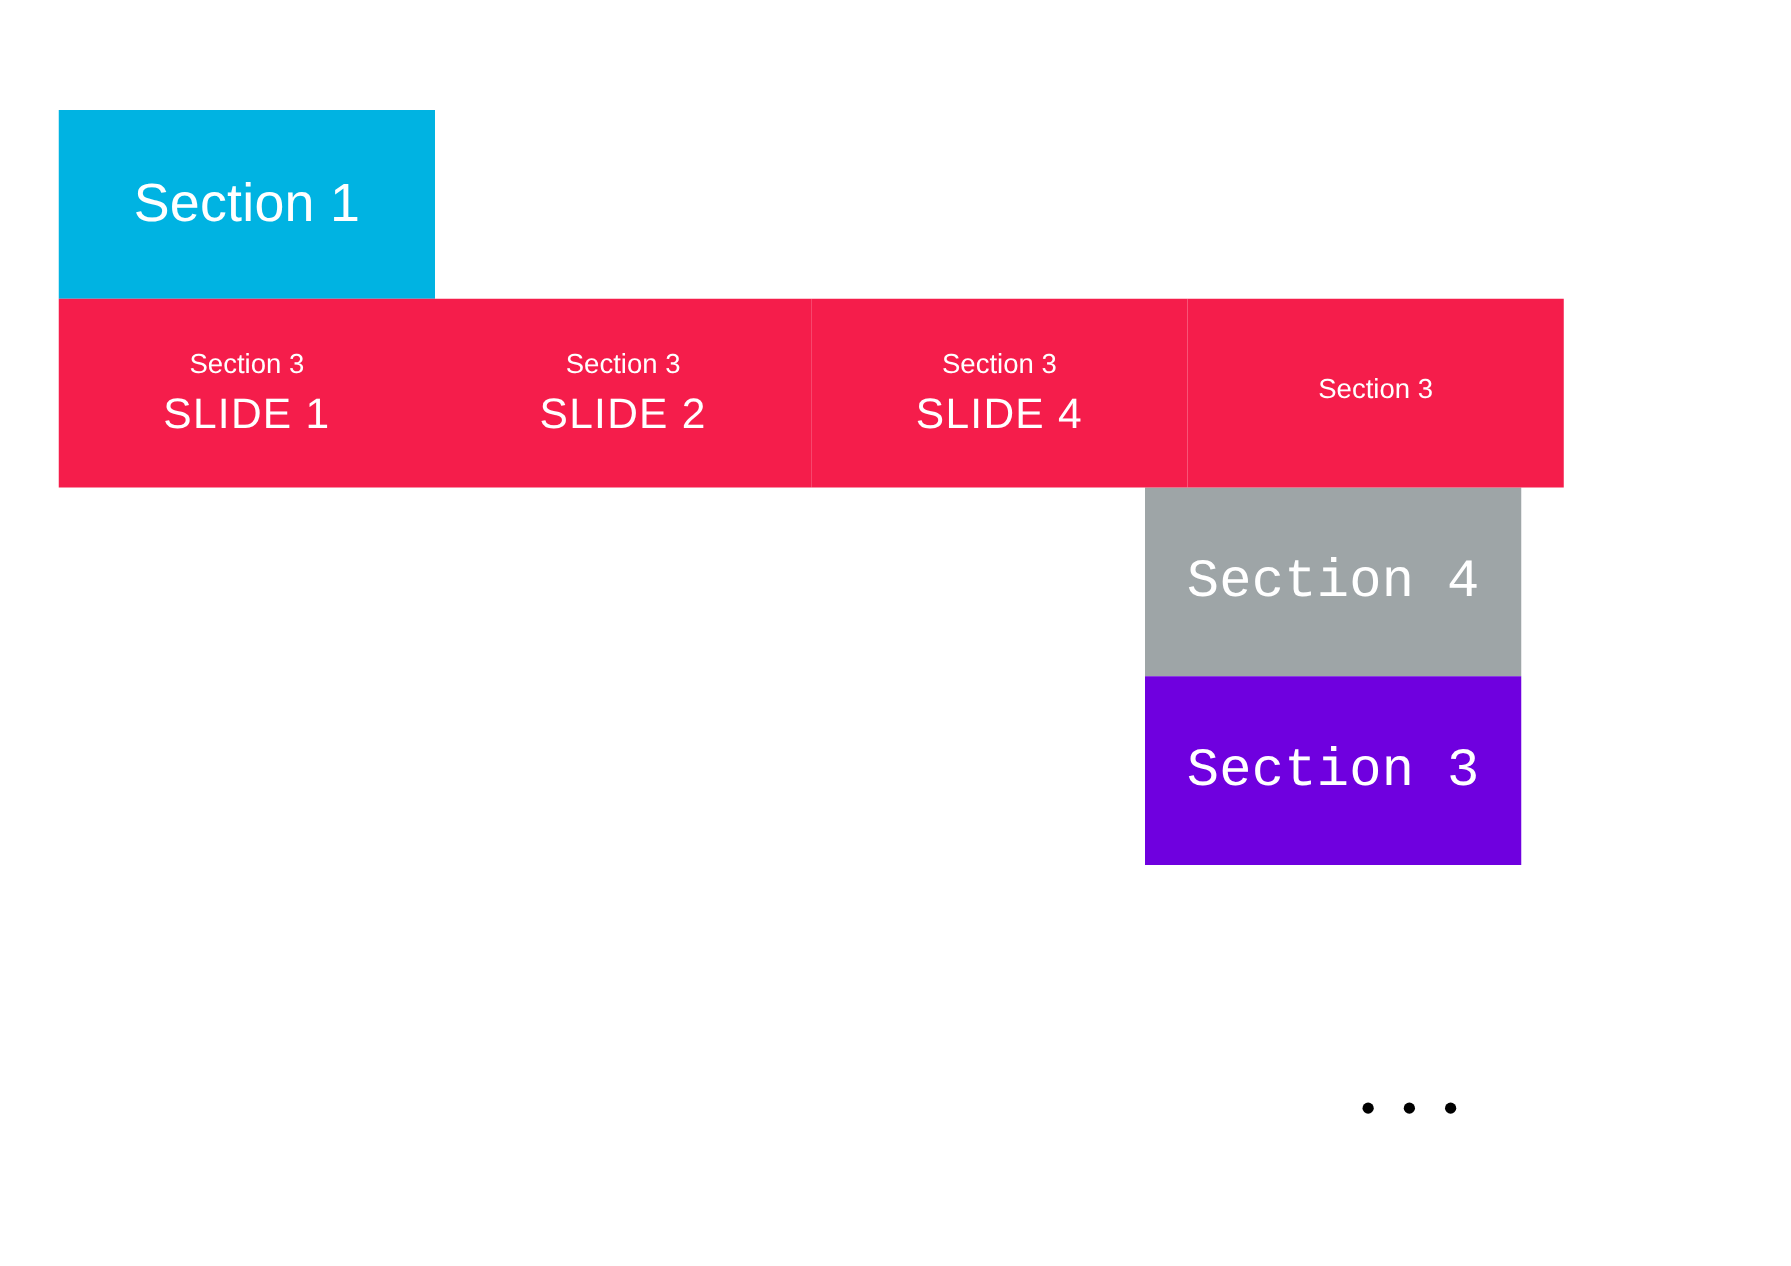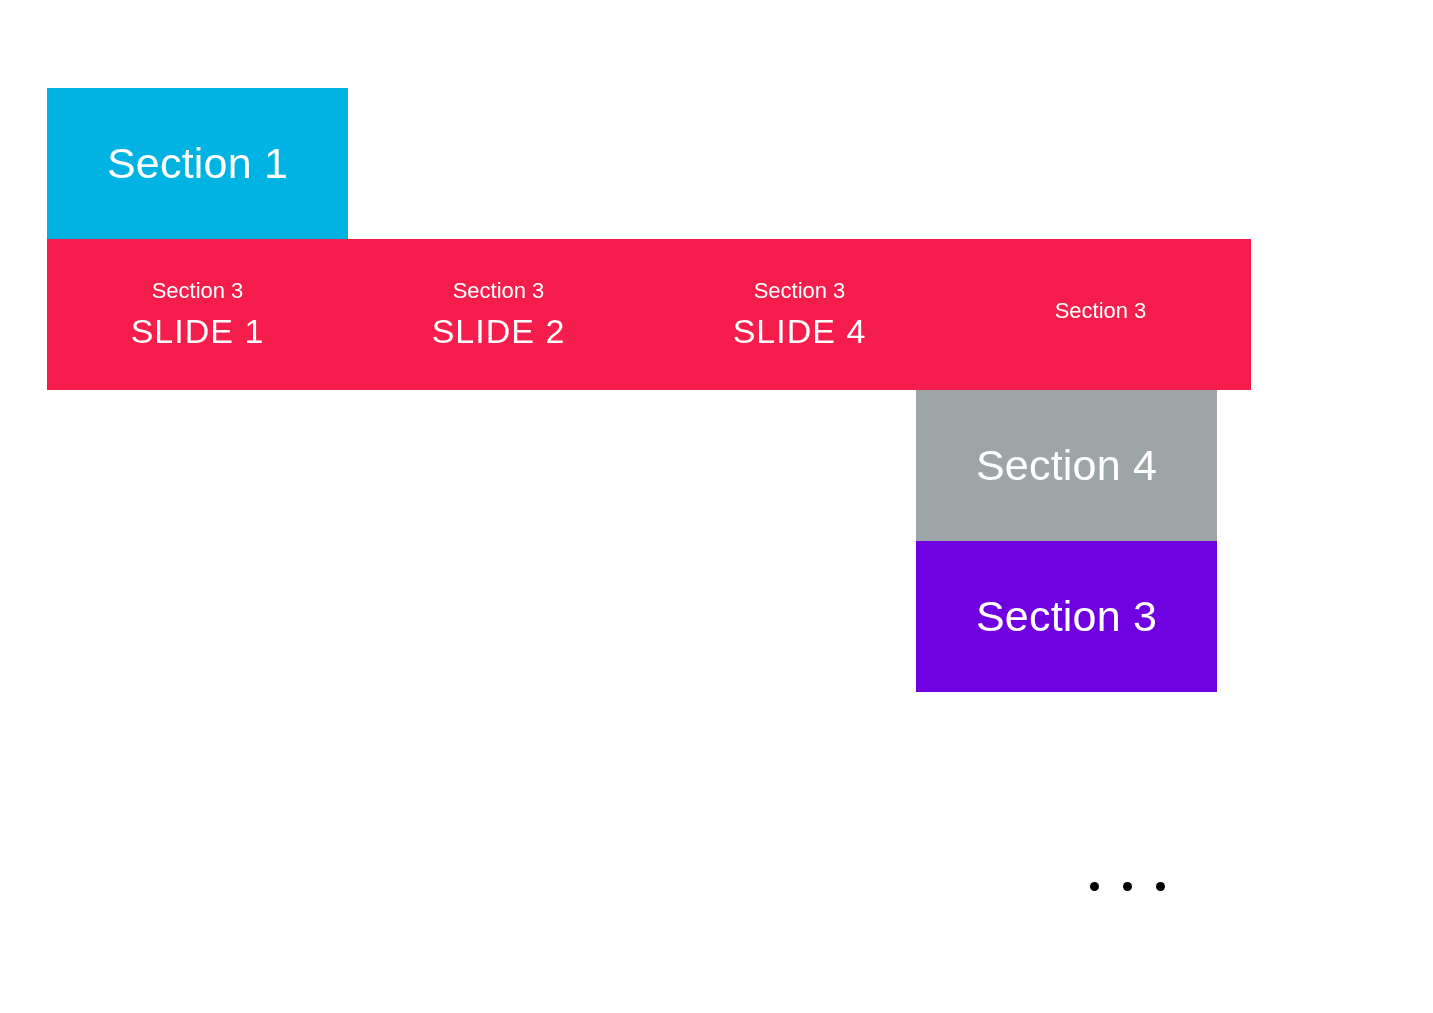--- a/index.html
+++ b/index.html
@@ -34,20 +34,21 @@
   }
   .sec3 {
     background: #f51d4b;
     flex-direction: column;
   }
   .sec4 { background: #9ea5a7; }
   .sec5 { background: #6f00df; }
   .right-col {
     margin-left: auto;
     width: 336px;
+    font-family: Liberation Mono, monospace;
   }
   .title {
     font-size: 43px;
     letter-spacing: 0.2px;
   }
   .sub {
     font-size: 22px;
     margin-bottom: 8px;
   }
   .slide {

